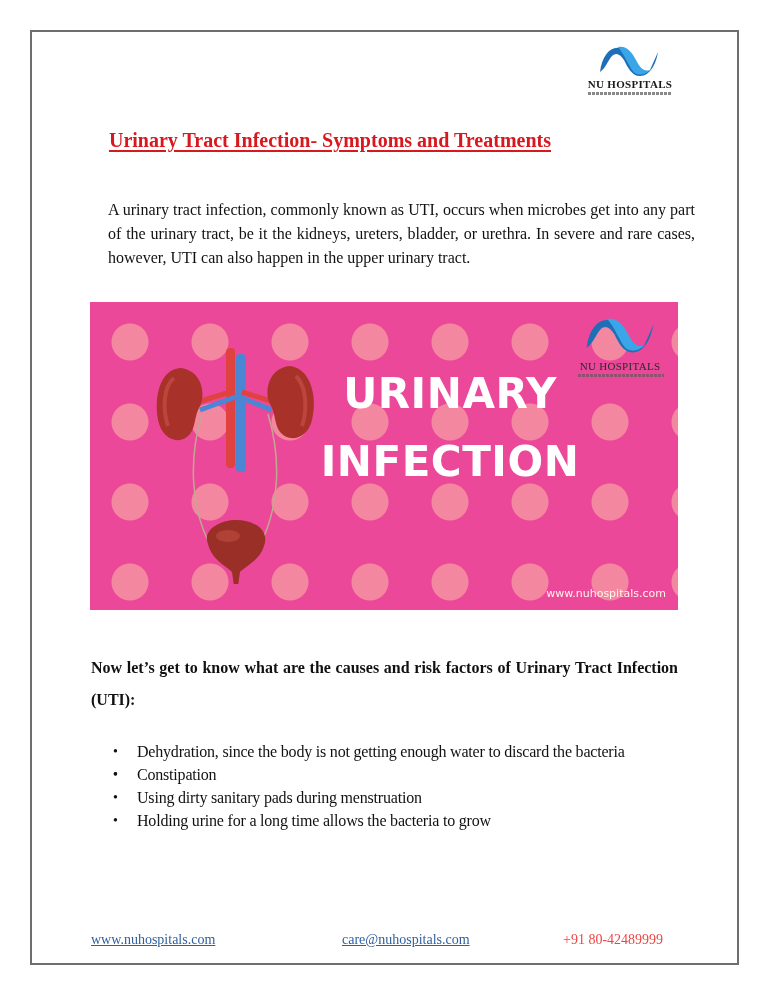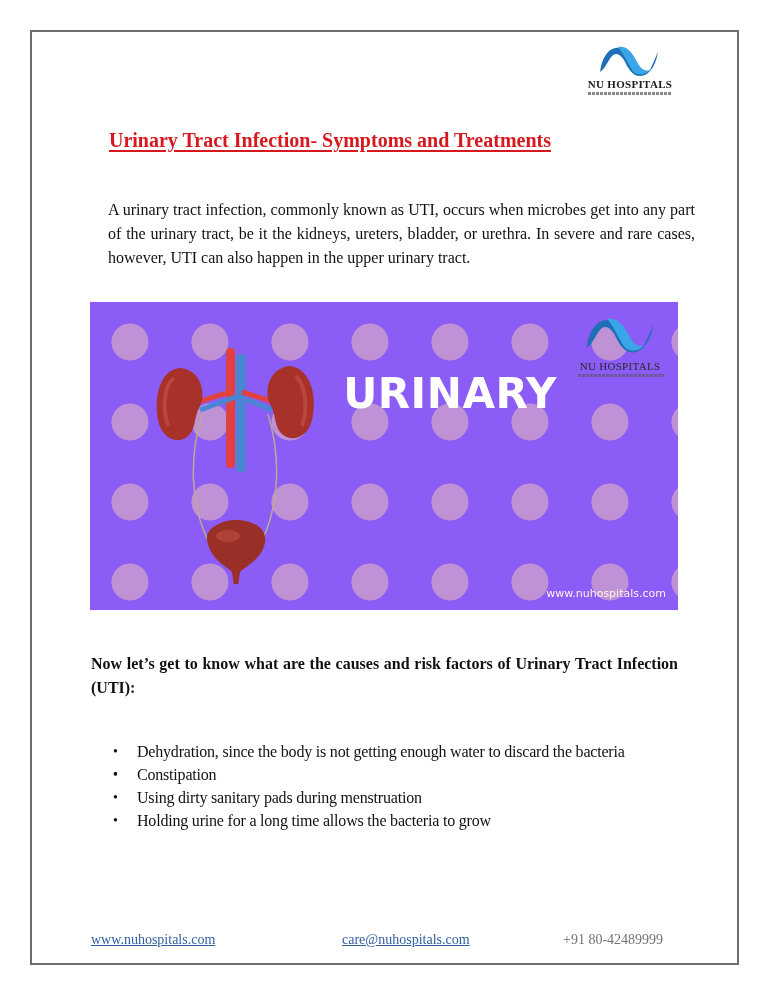--- a/index.html
+++ b/index.html
@@ -4,39 +4,39 @@
   <style>
     html, body { margin: 0; padding: 0; background: #ffffff; }
     body { width: 768px; height: 994px; position: relative; overflow: hidden; font-family: "Liberation Serif", serif; color: #111; }
     .page-border { position: absolute; left: 30px; top: 30px; width: 705px; height: 931px; border: 2px solid #6e6e6e; box-sizing: content-box; }
     .logo { position: absolute; left: 582px; top: 42px; width: 96px; height: 60px; }
     .logo .mark { position: absolute; left: 14px; top: 0; width: 66px; height: 36px; }
     .logo .name { position: absolute; left: 0; top: 36px; width: 96px; text-align: center; font-family: "Liberation Serif", serif; font-weight: bold; font-size: 11px; letter-spacing: 0.3px; color: #1a1a1a; }
     .logo .tagline { position: absolute; left: 6px; top: 50px; width: 84px; height: 3px; background: repeating-linear-gradient(90deg, #555 0 3px, #fff 3px 4px); opacity: .7; }
     .title { position: absolute; left: 0; top: 129px; width: 660px; text-align: center; font-family: "Liberation Serif", serif; font-weight: bold; font-size: 20px; color: #d7191f; text-decoration: underline; text-underline-offset: 3px; text-decoration-thickness: 2px; }
     .intro { position: absolute; left: 108px; top: 198px; width: 587px; font-size: 16px; line-height: 24px; text-align: justify; text-align-last: left; }
-    .banner { position: absolute; left: 90px; top: 302px; width: 588px; height: 308px; background: #8b5cf6; overflow: hidden; }
+    .banner { position: absolute; left: 90px; top: 302px; width: 588px; height: 308px; background: #ec4899; overflow: hidden; }
     .banner .pattern { position: absolute; inset: 0; background-image: radial-gradient(circle at 40px 40px, rgba(255,215,170,.55) 0 18px, transparent 19px); background-size: 80px 80px; opacity: .8; }
     .banner-heading { position: absolute; left: 200px; top: 58px; width: 320px; text-align: center; font-family: "DejaVu Sans", sans-serif; font-weight: bold; color: #ffffff; font-size: 42px; line-height: 68px; letter-spacing: 0.5px; }
     .banner-heading div { display: block; }
     .banner-url { position: absolute; right: 12px; bottom: 10px; font-family: "DejaVu Sans", sans-serif; font-size: 11px; color: #fff4ea; }
     .banner-logo { position: absolute; left: 480px; top: 8px; width: 100px; height: 72px; }
     .banner-logo .mark { position: absolute; left: 12px; top: 0; width: 76px; height: 48px; }
     .banner-logo .name { position: absolute; left: 0; top: 50px; width: 100px; text-align: center; font-family: "Liberation Serif", serif; font-size: 11px; color: #2a2a2a; letter-spacing: 0.3px; }
     .banner-logo .tagline { position: absolute; left: 8px; top: 64px; width: 86px; height: 3px; background: repeating-linear-gradient(90deg, #555 0 3px, transparent 3px 4px); opacity: .6; }
     .anatomy { position: absolute; left: 60px; top: 32px; width: 170px; height: 250px; }
-    .causes-heading { position: absolute; left: 91px; top: 652px; width: 587px; font-weight: bold; font-size: 16px; line-height: 24px; text-align: justify; text-align-last: left; }
+    .causes-heading { position: absolute; left: 91px; top: 652px; width: 587px; font-weight: bold; font-size: 16px; line-height: 32px; text-align: justify; text-align-last: left; }
     .causes-list { position: absolute; left: 91px; top: 740px; width: 600px; margin: 0; padding: 0; list-style: none; font-size: 16px; line-height: 23px; }
     .causes-list li { position: relative; padding-left: 46px; white-space: nowrap; letter-spacing: -0.2px; }
     .causes-list li .bullet { position: absolute; left: 22px; top: 0; font-size: 14px; }
     .footer { position: absolute; left: 91px; top: 932px; width: 587px; height: 20px; font-family: "Liberation Serif", serif; font-size: 14px; }
     .footer a { color: #2f5f9e; text-decoration: underline; }
     .footer .site { position: absolute; left: 0; top: 0; }
     .footer .email { position: absolute; left: 223px; top: 0; margin-left: 28px; }
-    .footer .phone { position: absolute; left: 472px; top: 0; color: #737373; }
+    .footer .phone { position: absolute; left: 472px; top: 0; color: #ef4444; }
   </style>
 </head>
 <body>
 
 <div class="page-border"></div>
 
 <div class="logo">
   <svg class="mark" viewBox="0 0 66 36">
     <path d="M4 30 C6 14, 14 4, 24 6 C30 8, 34 18, 38 24 C42 30, 48 32, 54 28 L62 10 C60 22, 54 34, 44 34 C36 34, 32 26, 28 18 C24 12, 20 10, 16 14 C12 18, 10 26, 4 30 Z" fill="#1f6fb8"></path>
     <path d="M22 5 C30 3, 36 10, 40 18 C44 26, 48 30, 54 28 C48 34, 40 34, 36 28 C32 22, 28 12, 22 5 Z" fill="#3aa6e8"></path>
@@ -70,20 +70,21 @@
 
     <path d="M140 32 C160 34, 168 62, 162 86 C158 104, 140 110, 130 98 C124 90, 126 80, 120 70 C114 58, 118 34, 140 32 Z" fill="#a8312a"></path>
     <path d="M146 42 C156 52, 158 74, 152 92" stroke="#c9544a" stroke-width="4" fill="none" opacity=".6"></path>
 
     <path d="M58 210 C52 196, 70 186, 86 186 C104 186, 120 196, 114 212 C110 226, 96 232, 90 238 L88 252 L84 252 L82 238 C76 232, 62 226, 58 210 Z" fill="#9a2f27"></path>
     <ellipse cx="78" cy="202" rx="12" ry="6" fill="#c55448" opacity=".5"></ellipse>
   </svg>
 
   <div class="banner-heading">
     <div>URINARY</div>
+    <div>INFECTION</div>
   </div>
 
   <div class="banner-logo">
     <svg class="mark" viewBox="0 0 66 36">
       <path d="M4 30 C6 14, 14 4, 24 6 C30 8, 34 18, 38 24 C42 30, 48 32, 54 28 L62 10 C60 22, 54 34, 44 34 C36 34, 32 26, 28 18 C24 12, 20 10, 16 14 C12 18, 10 26, 4 30 Z" fill="#1f6fb8"></path>
       <path d="M22 5 C30 3, 36 10, 40 18 C44 26, 48 30, 54 28 C48 34, 40 34, 36 28 C32 22, 28 12, 22 5 Z" fill="#3aa6e8"></path>
     </svg>
     <div class="name">NU HOSPITALS</div>
     <div class="tagline"></div>
   </div>

